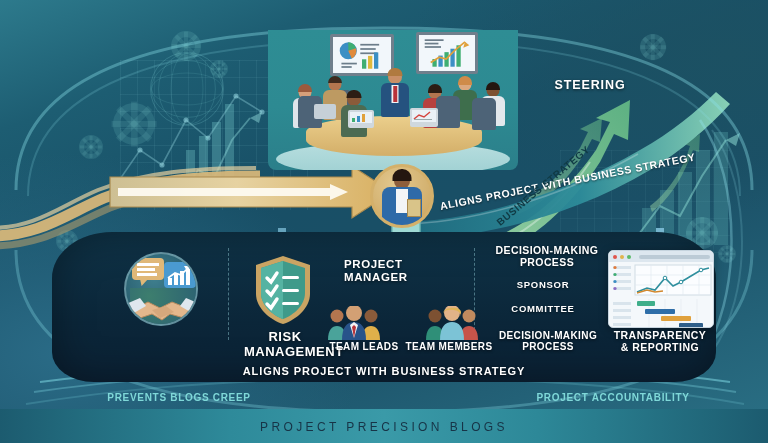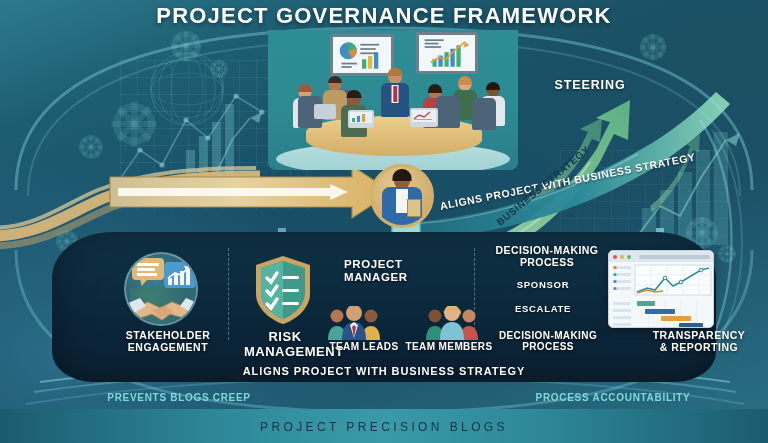--- a/index.html
+++ b/index.html
@@ -112,21 +112,21 @@
   }
   .lbl-steering { left: 530px; top: 78px; width: 120px; font-size: 12.5px; letter-spacing: .9px; text-align: center; }
   .lbl-sponsor  { left: 444px; top: 176px; width: 110px; font-size: 12.5px; letter-spacing: .6px; text-align: left; }
   .lbl-pm       { left: 344px; top: 258px; width: 120px; font-size: 11.5px; letter-spacing: .6px; text-align: left; }
   .lbl-stake    { left: 116px; top: 330px; width: 104px; font-size: 10.5px; letter-spacing: .5px; }
   .lbl-risk     { left: 244px; top: 330px; width: 82px; font-size: 13px; letter-spacing: .5px; }
   .lbl-leads    { left: 326px; top: 341px; width: 76px; font-size: 10px; letter-spacing: .4px; }
   .lbl-members  { left: 404px; top: 341px; width: 90px; font-size: 10px; letter-spacing: .4px; }
   .lbl-dm-top   { left: 488px; top: 245px; width: 118px; font-size: 10.5px; letter-spacing: .4px; }
   .lbl-dm-bot   { left: 492px; top: 330px; width: 112px; font-size: 10px; letter-spacing: .4px; }
-  .lbl-trans    { left: 608px; top: 330px; width: 104px; font-size: 10.5px; letter-spacing: .5px; margin-left: 39px; }
+  .lbl-trans    { left: 608px; top: 330px; width: 104px; font-size: 10.5px; letter-spacing: .5px; }
 
   
   .ribbon-text {
     position:absolute; color:#fff; font-weight:bold; font-size:10.5px;
     letter-spacing:.6px; text-shadow:0 1px 2px rgba(0,0,0,.55);
     white-space: nowrap;
   }
   
   .bottom-strategy {
     position: absolute; left: 0; top: 365px; width: 768px; text-align: center;
@@ -577,36 +577,31 @@
         <line x1="72" y1="37" x2="72" y2="66"></line>
           <line x1="88" y1="37" x2="88" y2="66"></line>
       </g>
       <rect x="28" y="39" width="18" height="5" rx="1" fill="#3fae8a"></rect>
       <rect x="36" y="47" width="30" height="5" rx="1" fill="#2f6ea8"></rect>
       <rect x="52" y="54" width="30" height="5" rx="1" fill="#e0a13c"></rect>
       <rect x="70" y="61" width="24" height="5" rx="1" fill="#2f5f8a"></rect>
     </svg>
   </div>
 
-  <div class="title">PROJECT GOVERNANCE FRAMEWORK</div>
   <div class="topband" style="z-index:-1"></div>
   <div class="footband"></div>
   <div class="footer-text">PROJECT PRECISION BLOGS</div>
 
   <div class="label lbl-steering">
     <div>STEERING</div>
   </div>
 
 
   <div class="label lbl-pm">PROJECT MANAGER</div>
 
-  <div class="label lbl-stake">
-    <div>STAKEHOLDER</div>
-    <div>ENGAGEMENT</div>
-  </div>
 
   <div class="label lbl-risk">
     <div>RISK</div>
     <div>MANAGEMENT</div>
   </div>
 
   <div class="label lbl-leads">TEAM LEADS</div>
   <div class="label lbl-members">TEAM MEMBERS</div>
 
   <div class="label lbl-dm-top">
@@ -618,23 +613,23 @@
     <div>DECISION-MAKING</div>
     <div>PROCESS</div>
   </div>
 
   <div class="label lbl-trans">
     <div>TRANSPARENCY</div>
     <div>&amp; REPORTING</div>
   </div>
 
   <div class="pill" style="left:512px;top:277px;width:62px;height:14px">SPONSOR</div>
-  <div class="pill" style="left:512px;top:301px;width:62px;height:14px">ESCALATE</div>
+  <div class="pill" style="left:512px;top:301px;width:62px;height:14px">COMMITTEE</div>
 
   <div class="ribbon-text" style="left:440px;top:200px;transform:rotate(-11deg);transform-origin:left center">ALIGNS PROJECT WITH BUSINESS STRATEGY</div>
 
   <div class="ribbon-text" style="left:498px;top:218px;transform:rotate(-40deg);transform-origin:left center;color:#103a44;text-shadow:none;font-size:10px">BUSINESS STRATEGY</div>
 
   <div class="bottom-strategy">ALIGNS PROJECT WITH BUSINESS STRATEGY</div>
   <div class="bottom-left-note">PREVENTS BLOGS CREEP</div>
-  <div class="bottom-right-note">PROCESS ACCOUNTABILITY</div>
+  <div class="bottom-right-note">PROJECT ACCOUNTABILITY</div>
 
 </div>
 
 </body></html>

